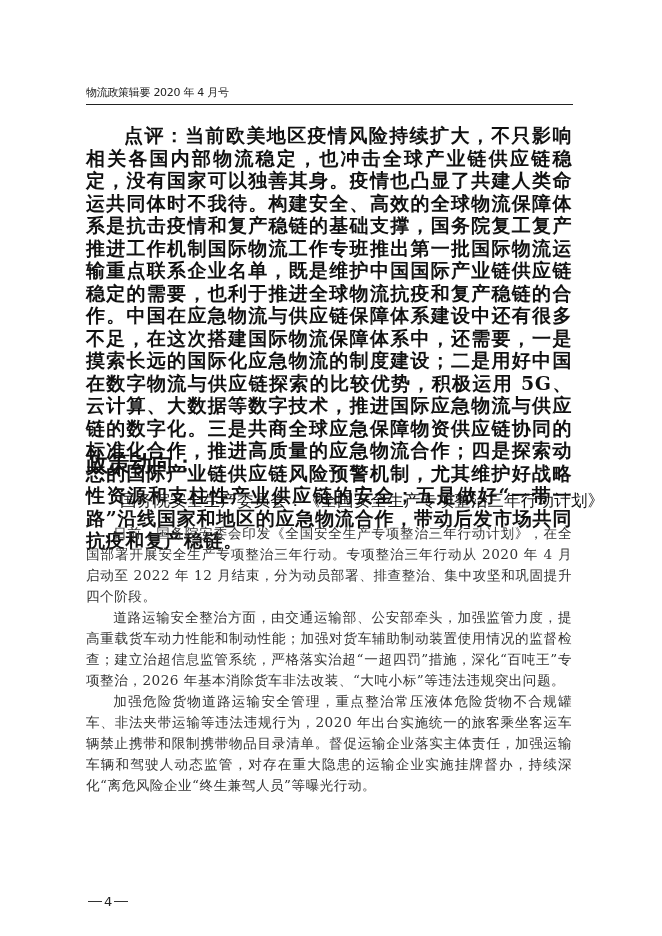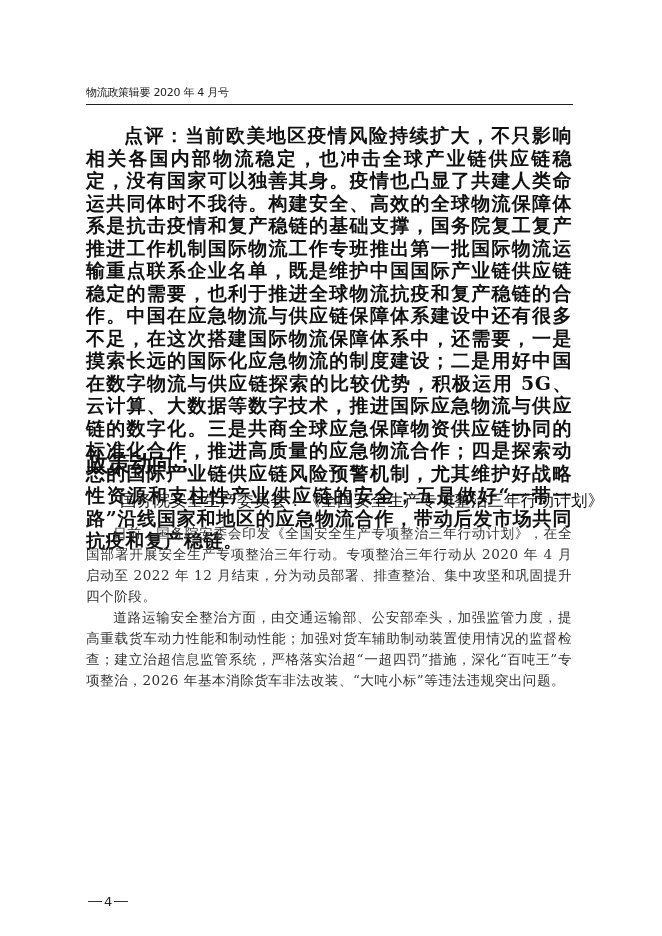--- a/index.html
+++ b/index.html
@@ -58,20 +58,21 @@
     <p>点评：当前欧美地区疫情风险持续扩大，不只影响相关各国内部物流稳定，也冲击全球产业链供应链稳定，没有国家可以独善其身。疫情也凸显了共建人类命运共同体时不我待。构建安全、高效的全球物流保障体系是抗击疫情和复产稳链的基础支撑，国务院复工复产推进工作机制国际物流工作专班推出第一批国际物流运输重点联系企业名单，既是维护中国国际产业链供应链稳定的需要，也利于推进全球物流抗疫和复产稳链的合作。中国在应急物流与供应链保障体系建设中还有很多不足，在这次搭建国际物流保障体系中，还需要，一是摸索长远的国际化应急物流的制度建设；二是用好中国在数字物流与供应链探索的比较优势，积极运用 5G、云计算、大数据等数字技术，推进国际应急物流与供应链的数字化。三是共商全球应急保障物资供应链协同的标准化合作，推进高质量的应急物流合作；四是探索动态的国际产业链供应链风险预警机制，尤其维护好战略性资源和支柱性产业供应链的安全；五是做好“一带一路”沿线国家和地区的应急物流合作，带动后发市场共同抗疫和复产稳链。</p>
   </div>
 
   <div class="section-title">政策动向：</div>
 
   <div class="policy-heading h1">国务院安全生产委员会：《全国安全生产专项整治三年行动计划》</div>
 
   <div class="body-block">
     <p>日前，国务院安委会印发《全国安全生产专项整治三年行动计划》，在全国部署开展安全生产专项整治三年行动。专项整治三年行动从 2020 年 4 月启动至 2022 年 12 月结束，分为动员部署、排查整治、集中攻坚和巩固提升四个阶段。</p>
     <p>道路运输安全整治方面，由交通运输部、公安部牵头，加强监管力度，提高重载货车动力性能和制动性能；加强对货车辅助制动装置使用情况的监督检查；建立治超信息监管系统，严格落实治超“一超四罚”措施，深化“百吨王”专项整治，2026 年基本消除货车非法改装、“大吨小标”等违法违规突出问题。</p>
+    <p>加强危险货物道路运输安全管理，重点整治常压液体危险货物不合规罐车、非法夹带运输等违法违规行为，2020 年出台实施统一的旅客乘坐客运车辆禁止携带和限制携带物品目录清单。督促运输企业落实主体责任，加强运输车辆和驾驶人动态监管，对存在重大隐患的运输企业实施挂牌督办，持续深化“离危风险企业“终生兼驾人员”等曝光行动。</p>
   </div>
 
 
   <div class="page-number">
     <span class="dash"></span>
     <span>4</span>
     <span class="dash"></span>
   </div>
 
 </div>

